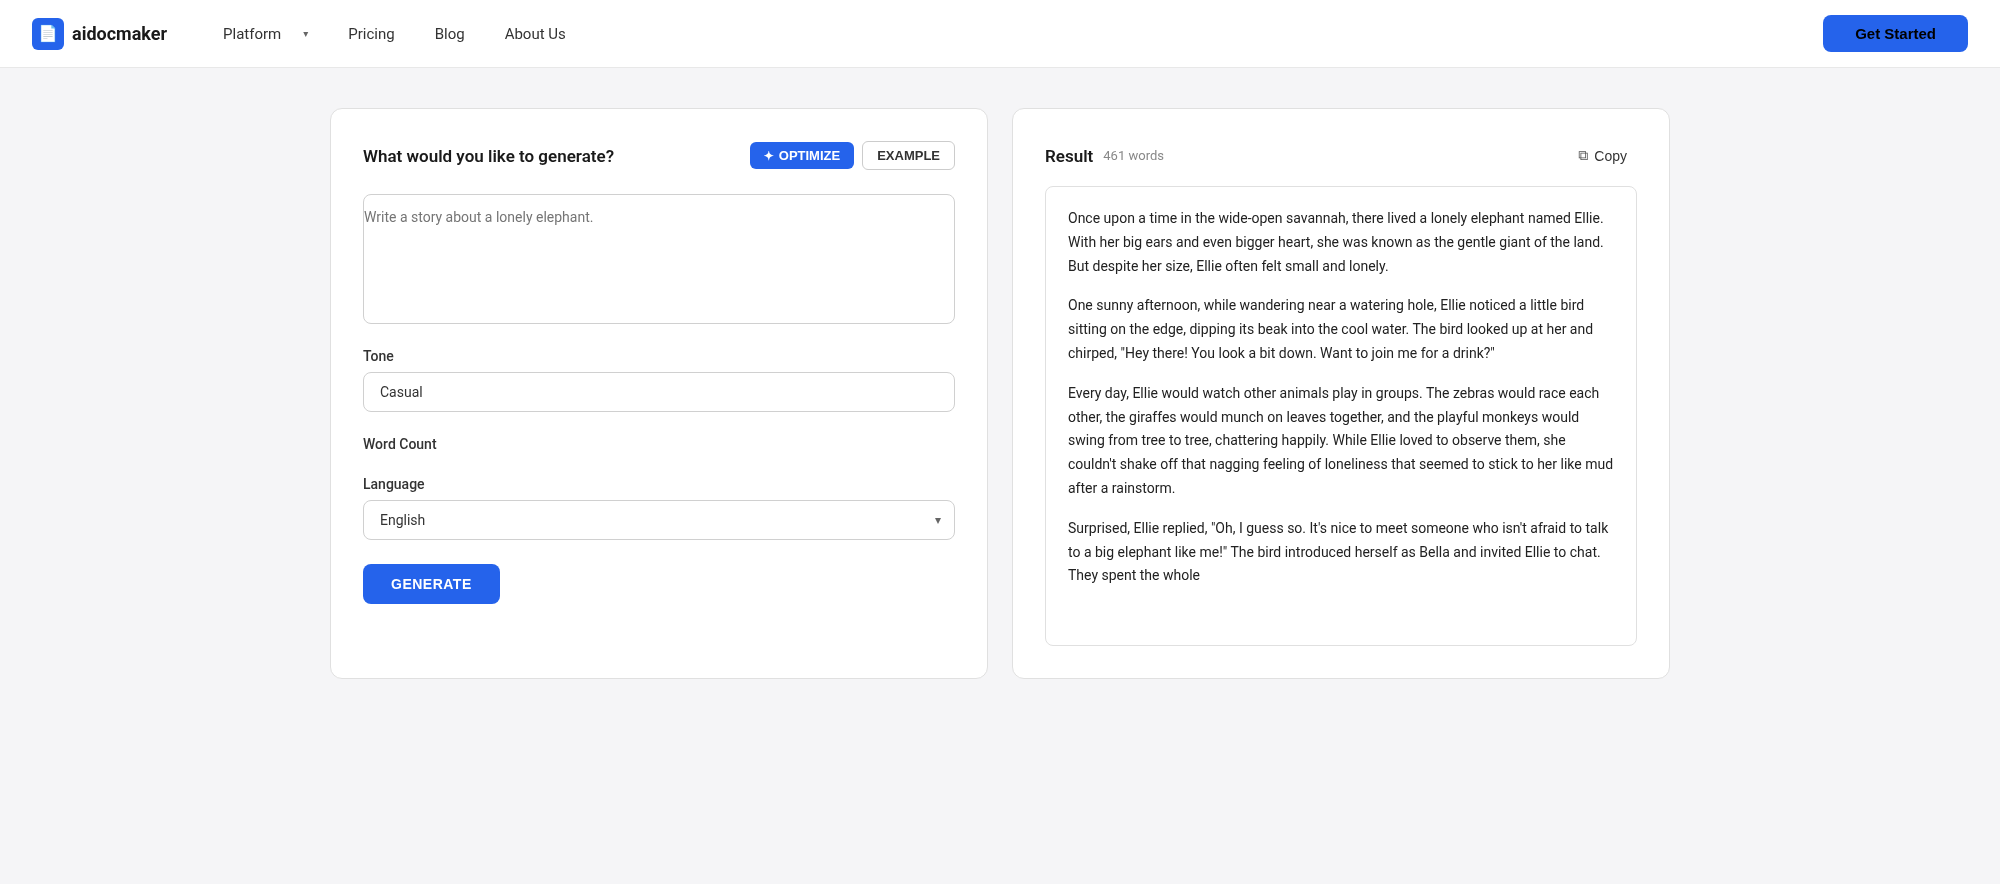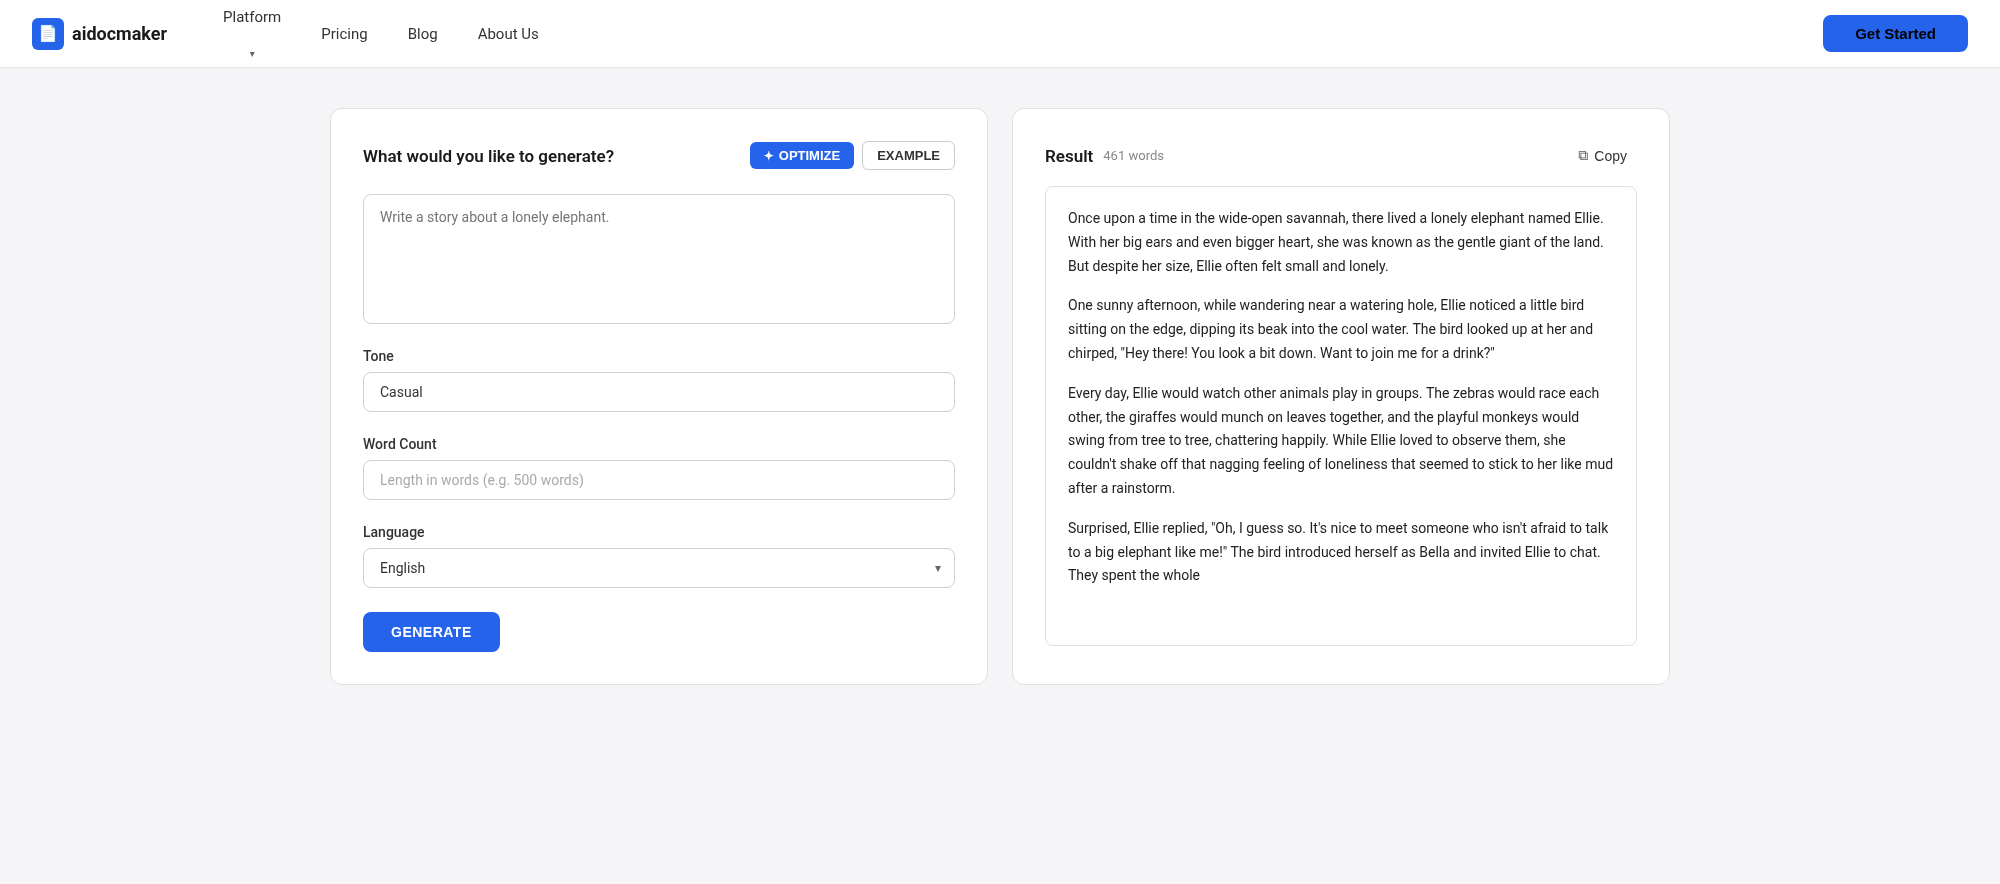--- a/index.html
+++ b/index.html
@@ -54,21 +54,20 @@
     .nav-item {
       padding: 8px 16px;
       font-size: 15px;
       color: #333;
       cursor: pointer;
       border-radius: 6px;
       display: flex;
       align-items: center;
       gap: 22px;
       transition: background 0.15s;
-      flex-direction: column;
     }
     .nav-chevron {
       font-size: 10px;
       color: #666;
     }
     .get-started-btn {
       margin-left: auto;
       background: #2563eb;
       color: #000000;
       border: none;
@@ -141,21 +140,21 @@
       font-size: 13px;
       font-weight: 600;
       cursor: pointer;
     }
 
     .text-area {
       width: 100%;
       height: 130px;
       border: 1.5px solid #d0d0d0;
       border-radius: 8px;
-      padding: 14px 16px;
+      padding: 14px 0;
       font-size: 14px;
       color: #999;
       resize: none;
       font-family: inherit;
       outline: none;
     }
 
     .form-group {
       display: flex;
       flex-direction: column;
@@ -326,21 +325,20 @@
 
     <textarea class="text-area" placeholder="Write a story about a lonely elephant." style=""></textarea>
 
     <div class="form-group">
       <label class="form-label">Tone</label>
       <input class="form-input" type="text" value="Casual" style="">
     </div>
 
     <div class="form-group">
       <label class="form-label">Word Count</label>
-      <input class="form-input" type="text" placeholder="Length in words (e.g. 500 words)" style="">
     </div>
 
     <div class="form-group">
       <label class="form-label">Language</label>
       <div class="form-select-wrapper">
         <select class="form-select">
           <option>English</option>
           <option>Spanish</option>
           <option>French</option>
           <option>German</option>

